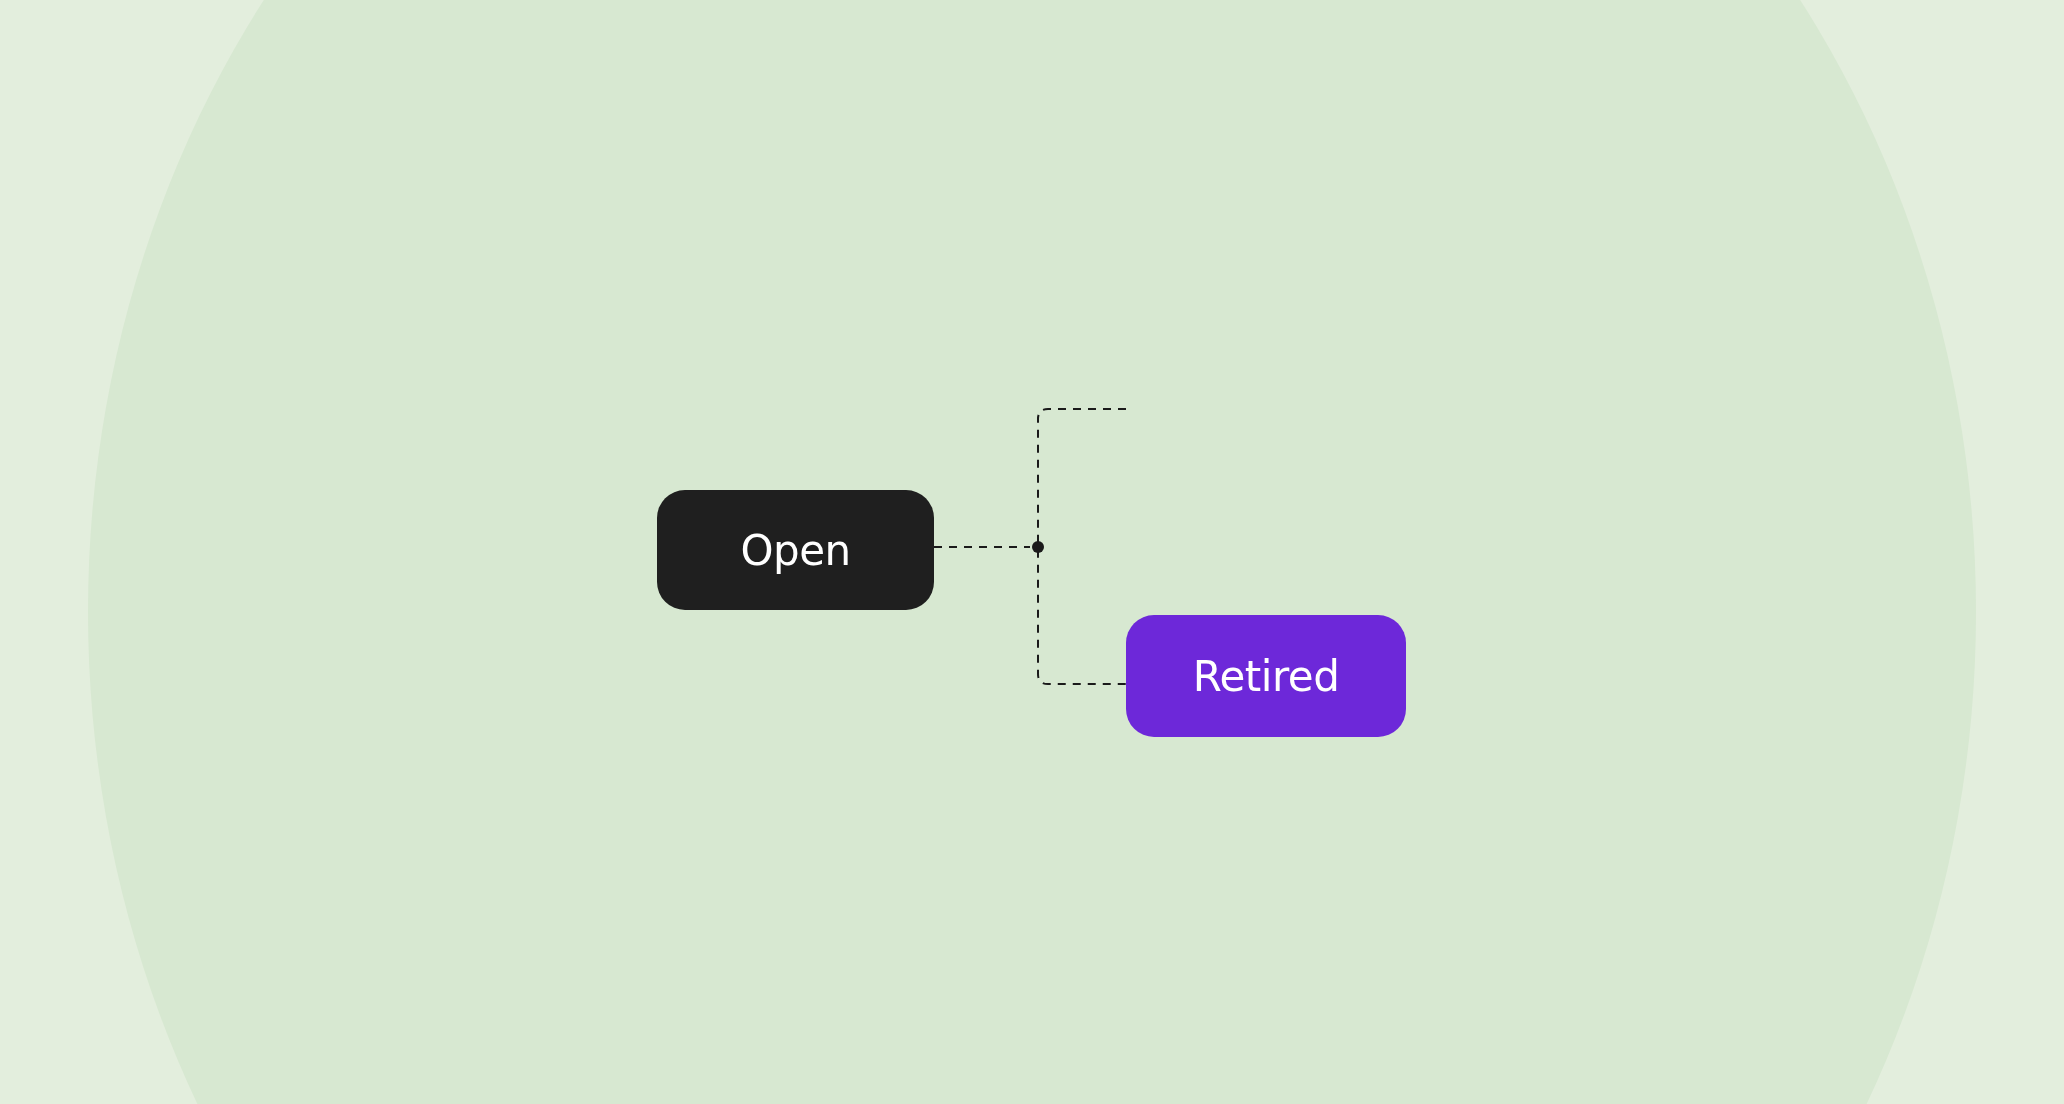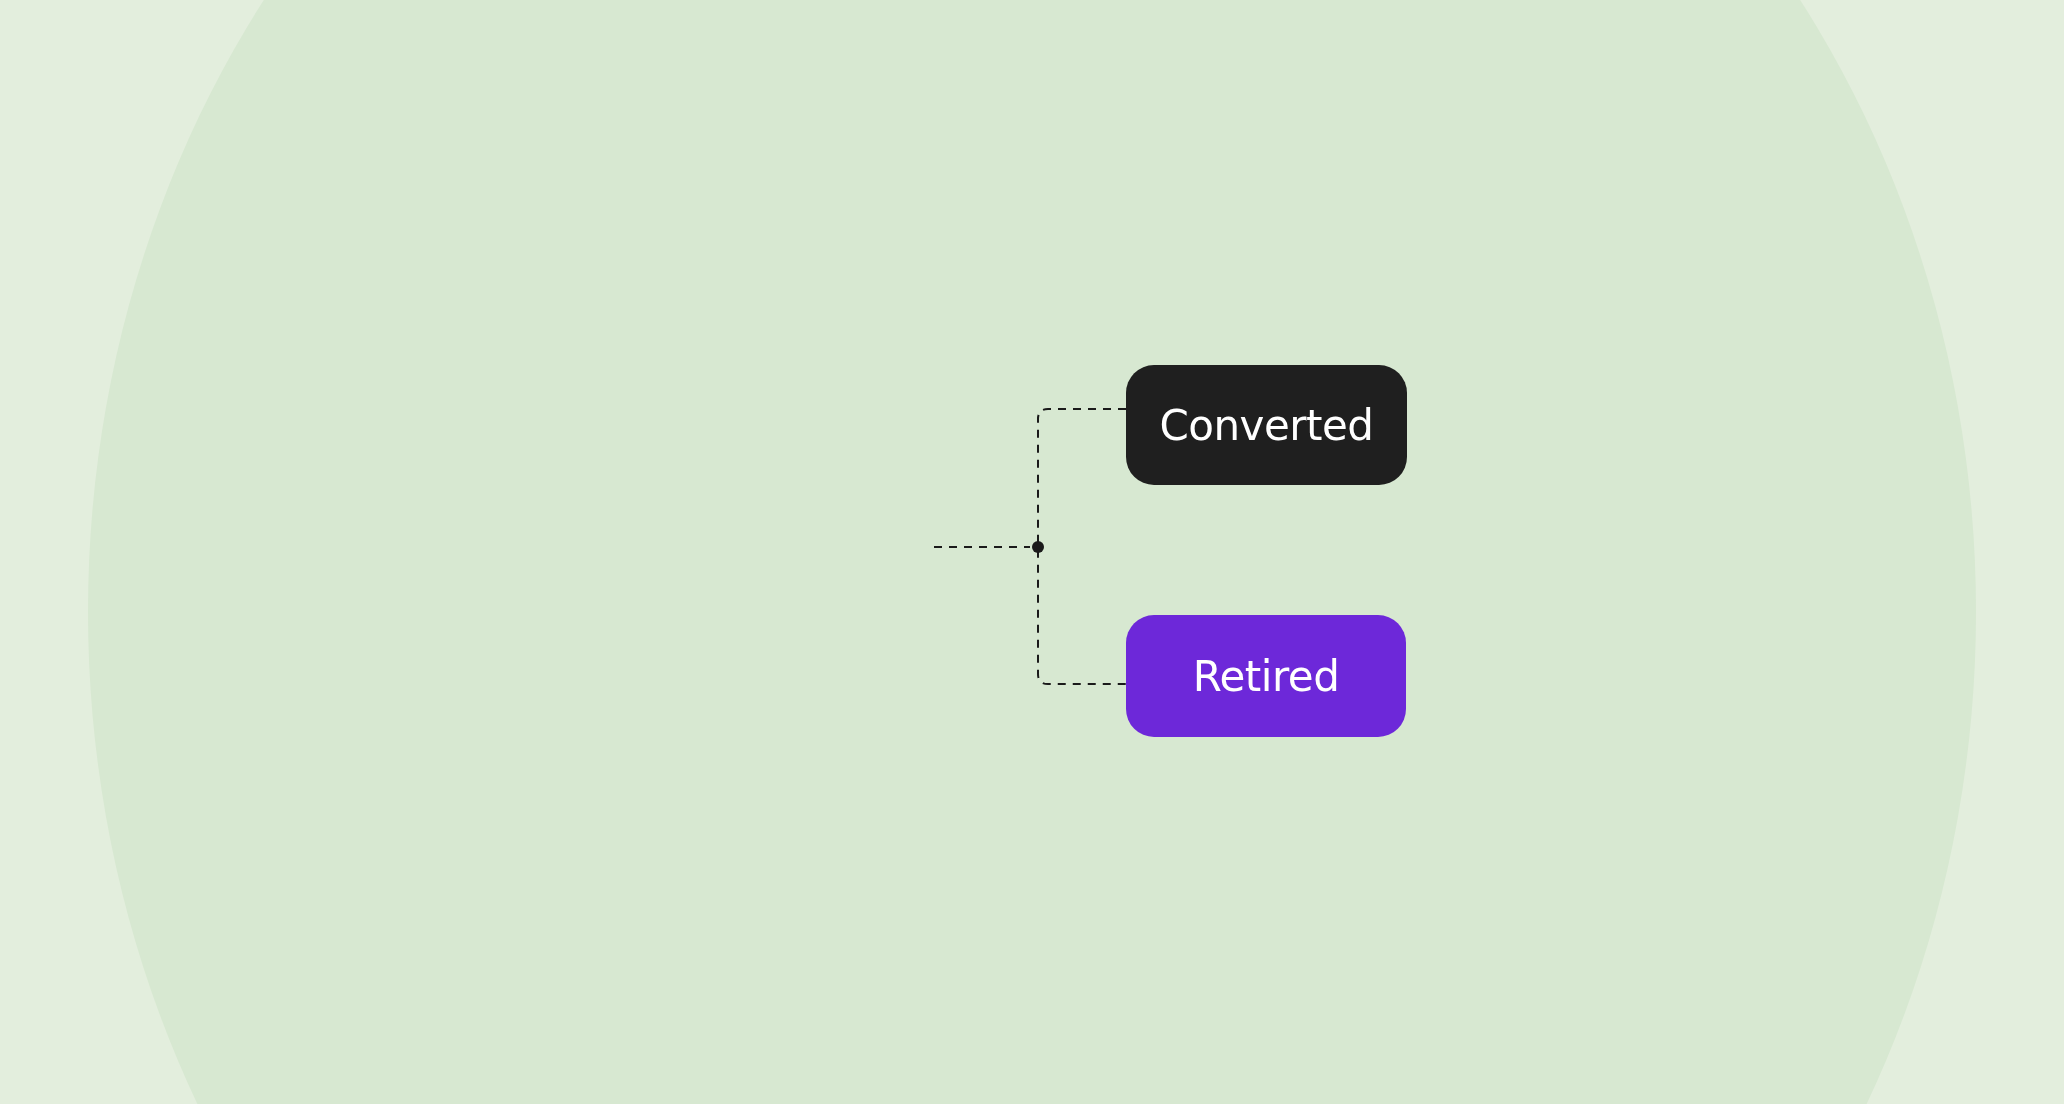--- a/index.html
+++ b/index.html
@@ -81,22 +81,22 @@
   <div class="bg-ellipse"></div>
 
   <svg class="connector-svg" viewBox="0 0 2064 1104" xmlns="http://www.w3.org/2000/svg" aria-hidden="true">
 
     <path d="M 934 547 H 1030"></path>
 
     <path d="M 1126 409 H 1048 Q 1038 409 1038 419 V 674 Q 1038 684 1048 684 H 1126"></path>
     <circle cx="1038" cy="547" r="6"></circle>
   </svg>
 
+  <div class="node node-open">
+    <span>Open</span>
+  </div>
 
-  <div class="node node-converted">
-    <span>Converted</span>
-  </div>
 
   <div class="node node-retired">
     <span>Retired</span>
   </div>
 
 </div>
 
 </body></html>

